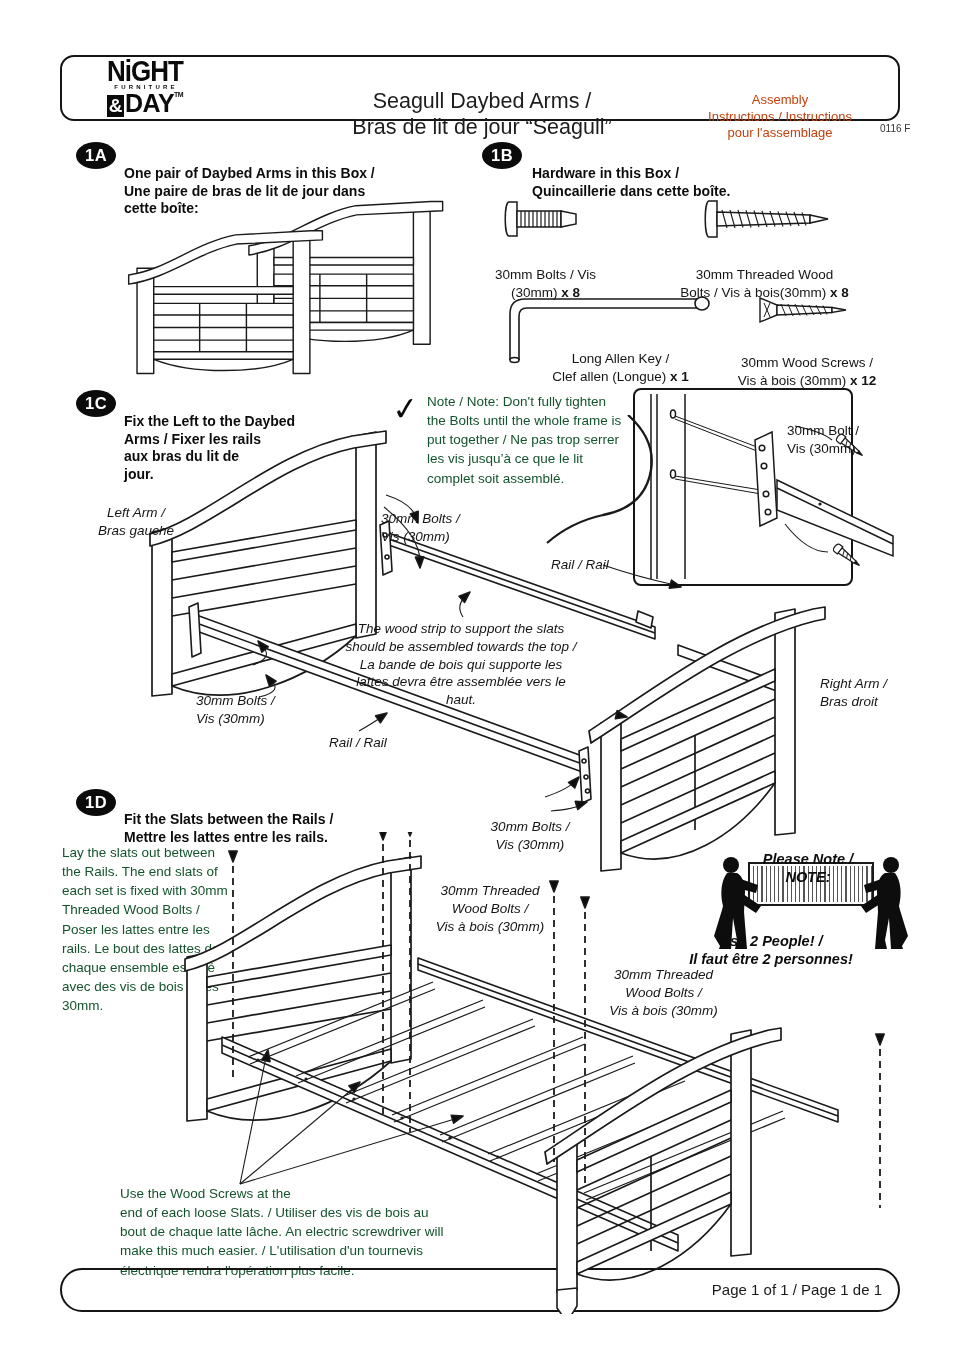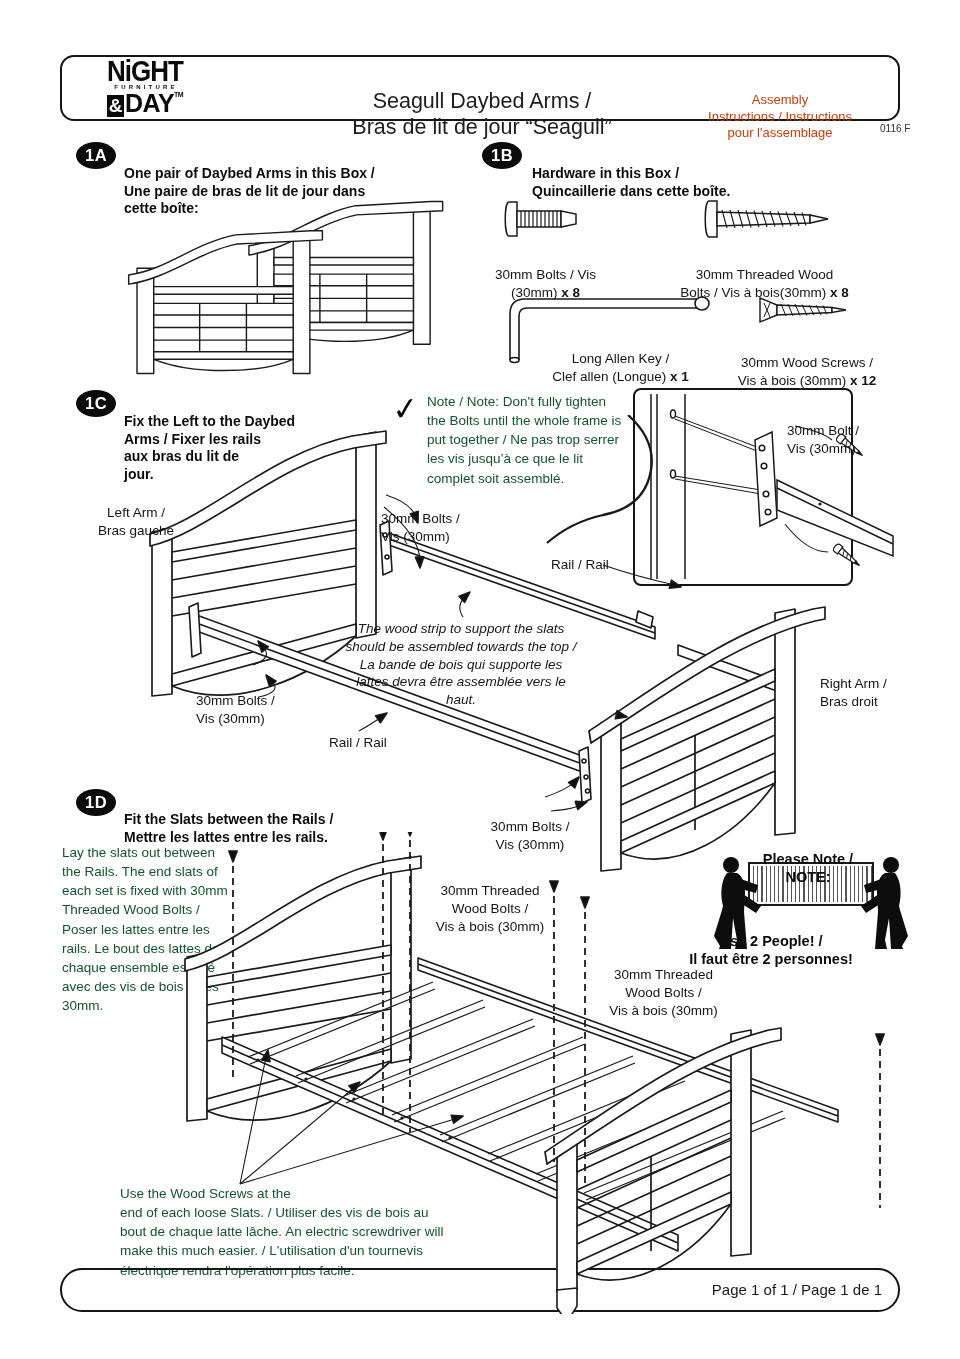--- a/index.html
+++ b/index.html
@@ -35,21 +35,21 @@
   .detail-lbl { left:152px; top:8px; width:108px; }
   .note-panel { left:748px; top:862px; width:126px; height:44px; border:2px solid #1a1a1a;
                 background:repeating-linear-gradient(90deg,#fff 0,#fff 3px,#555 3px,#555 4.2px);
                 box-shadow:inset 0 2px 0 #fff, inset 0 -2px 0 #fff; z-index:2; }
   .pn-txt { font-weight:bold; font-size:14.5px; line-height:1.25; color:#0c0c0c; }
   .footer-box { left:60px; top:1268px; width:840px; height:44px;
                 border:2.4px solid #151515; border-radius:23px; z-index:1; }
   .footer-txt { right:16px; top:11px; font-size:15px; color:#1a1a1a; }
   .check { font-size:32px; font-weight:bold; color:#0b0b0b; transform:rotate(-6deg); }
   svg { display:block; }
-  .z2{z-index:2;} .z4{z-index:4; pointer-events:none;} .z5{z-index:5;}
+  .z2{z-index:2;} .z4{z-index:4; pointer-events:none;} .z5{z-index:5;font-style:italic;}
 </style>
 </head>
 <body>
 
 <svg width="0" height="0" style="position:absolute" aria-hidden="true">
 <defs>
   <g id="armshape" fill="#fff" stroke="#1a1a1a" stroke-width="1.7" stroke-linejoin="round">
     <rect x="197" y="8" width="20" height="168"></rect>
     <rect x="10" y="50" width="20" height="126"></rect>
     <path d="M0,58 C45,52 78,20 128,10 L218,5 L232,5 L232,16 L129,21 C82,31 48,62 0,69 Z"></path>

